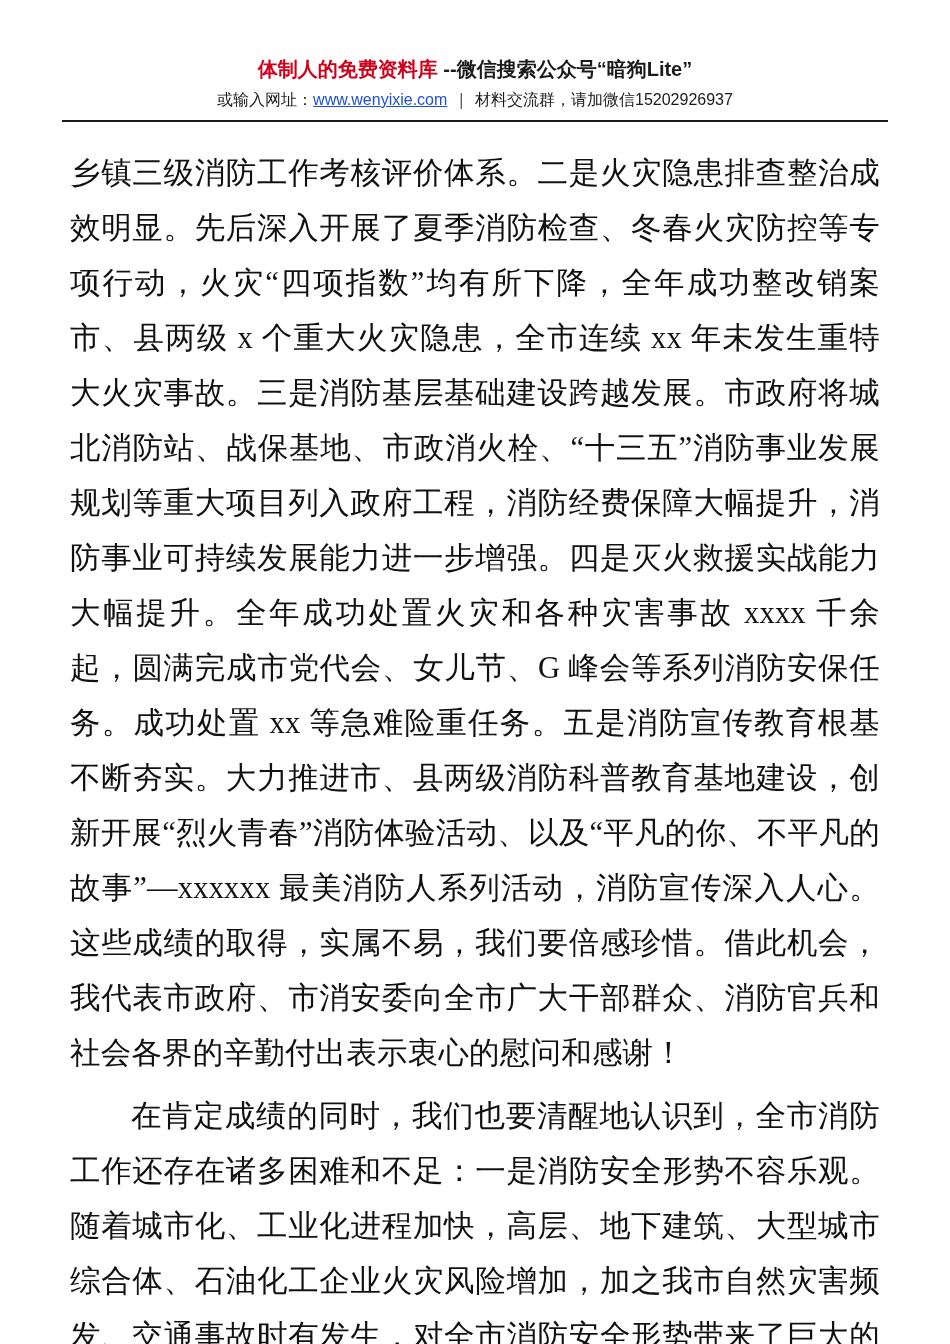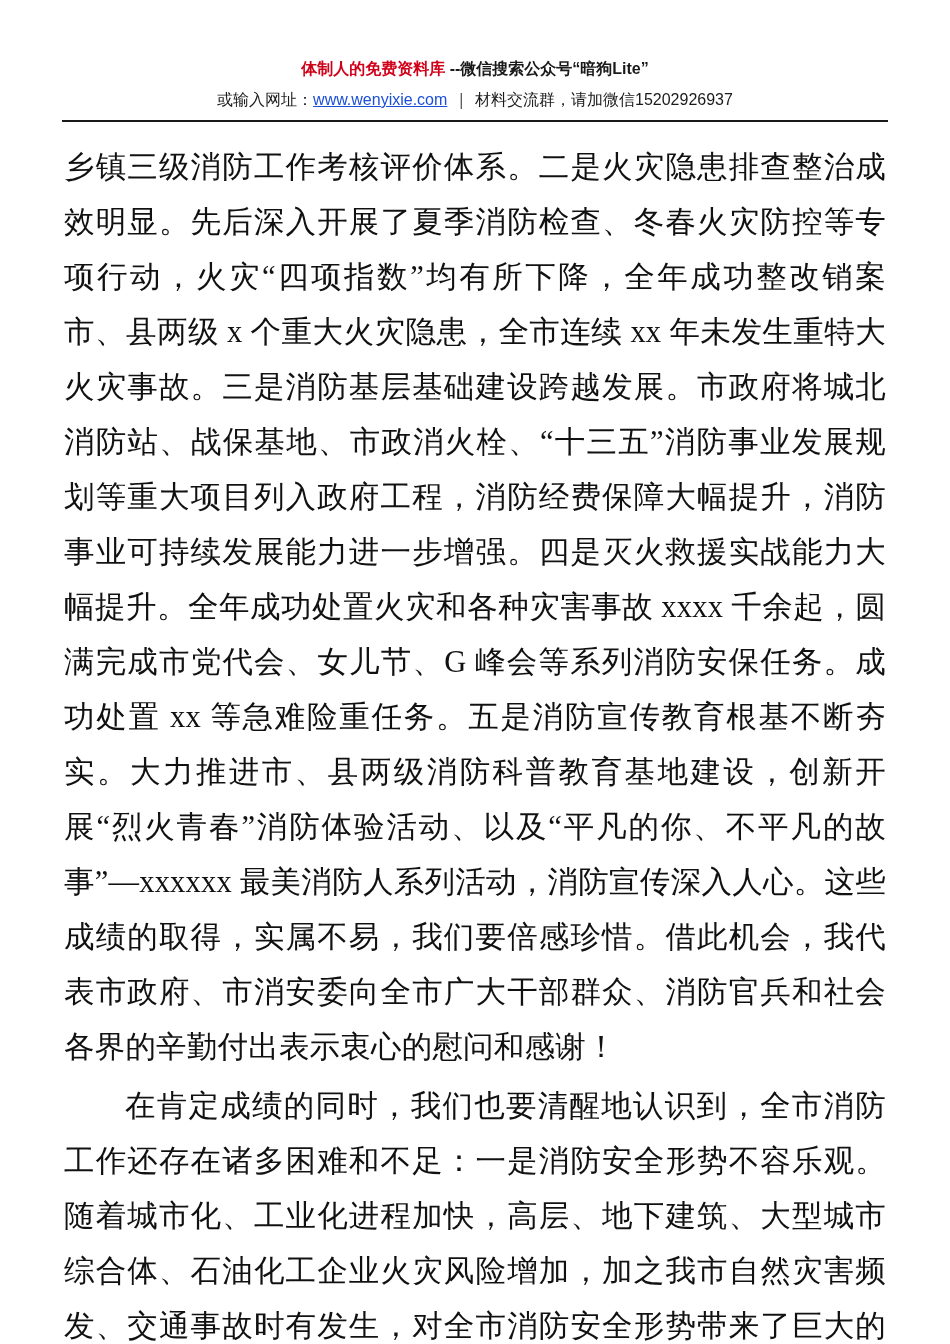--- a/index.html
+++ b/index.html
@@ -22,21 +22,21 @@
     padding: 40px 62px 0 62px;
     position: relative;
   }
   
   .banner {
     text-align: center;
     padding-top: 14px;
   }
   .banner-line1 {
     font-family: "Liberation Sans", "DejaVu Sans", sans-serif;
-    font-size: 16px;
+    font-size: 20px;
     font-weight: bold;
     line-height: 30px;
     white-space: nowrap;
   }
   .banner-line1 .red {
     color: #d0021b;
   }
   .banner-line1 .black {
     color: #1a1a1a;
     font-weight: bold;
@@ -66,21 +66,21 @@
   
   .doc-body {
     padding-top: 16px;
   }
   .para {
     font-size: 30.5px;
     line-height: 55px;
     letter-spacing: 0.2px;
     text-align: justify;
     text-justify: inter-ideograph;
-    margin: 2px;
+    margin: 8px;
     color: #111111;
     font-family: "Liberation Serif", "DejaVu Serif", serif;
   }
   .para + .para {
     margin-top: 4px;
   }
   .indent {
     text-indent: 61px;
   }
 </style>

